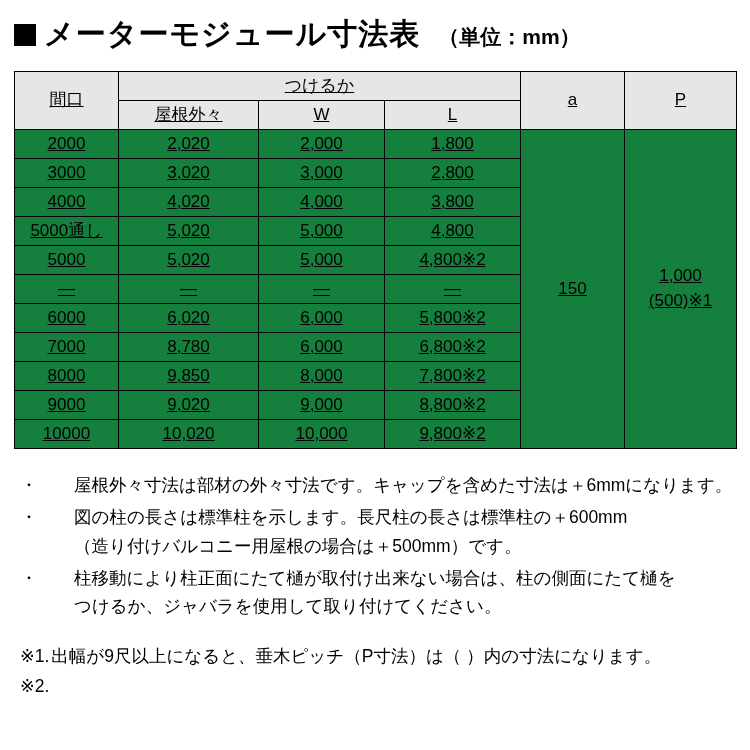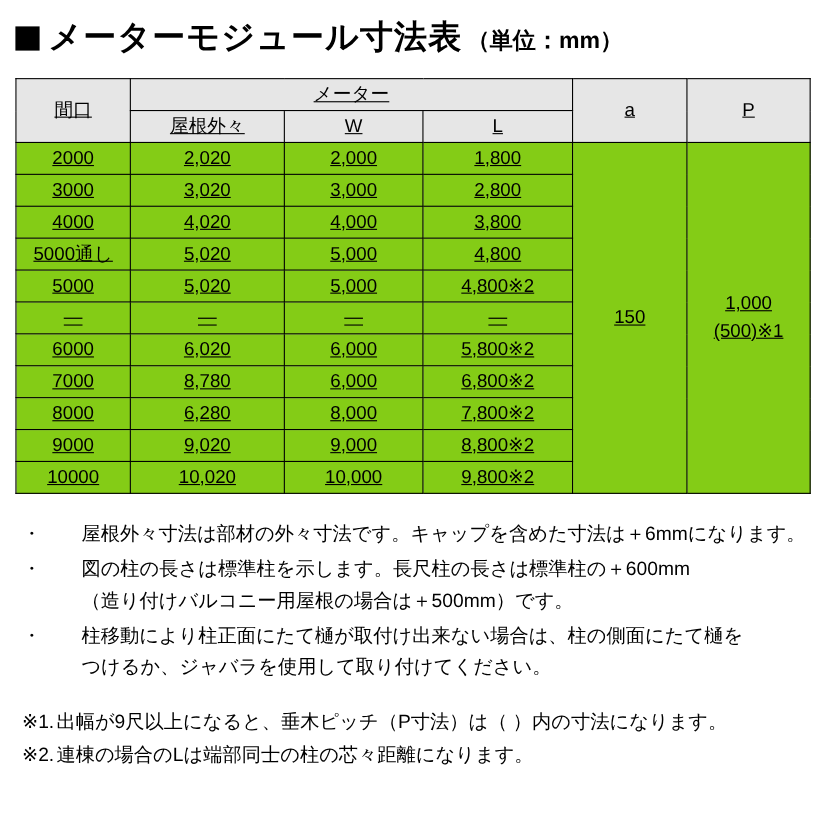--- a/index.html
+++ b/index.html
@@ -39,42 +39,42 @@
   }
   .title-main {
     font-size: 30px;
     font-weight: bold;
     letter-spacing: 1px;
     white-space: nowrap;
   }
   .title-unit {
     font-size: 21px;
     font-weight: bold;
-    margin-left: 4px;
+    margin-left: 18px;
     white-space: nowrap;
   }
 
   
   .table-wrap {
     margin: 16px 14px 0 14px;
   }
   table.dim {
     border-collapse: collapse;
     width: 722px;
     table-layout: fixed;
     text-decoration: underline;
   }
   table.dim th, table.dim td {
     border: 1px solid #000;
     text-align: center;
     font-size: 17px;
     height: 28px;
     padding: 0 2px;
     font-weight: normal;
-    background: #84cc16;
+    background: #15803d;
     line-height: 1.1;
   }
   table.dim th {
     background: #e6e6e6;
   }
   .col-maguchi { width: 104px; }
   .col-yane    { width: 140px; }
   .col-w       { width: 126px; }
   .col-l       { width: 136px; }
   .col-a       { width: 104px; }
@@ -149,21 +149,21 @@
         <col class="col-maguchi">
         <col class="col-yane">
         <col class="col-w">
         <col class="col-l">
         <col class="col-a">
         <col class="col-p">
       </colgroup>
       <thead>
         <tr>
           <th rowspan="2">間口</th>
-          <th colspan="3">メーター</th>
+          <th colspan="3">つけるか</th>
           <th rowspan="2">a</th>
           <th rowspan="2">P</th>
         </tr>
         <tr>
           <th>屋根外々</th>
           <th>W</th>
           <th>L</th>
         </tr>
       </thead>
       <tbody>
@@ -217,21 +217,21 @@
           <td>5,800※2</td>
         </tr>
         <tr>
           <td>7000</td>
           <td>8,780</td>
           <td>6,000</td>
           <td>6,800※2</td>
         </tr>
         <tr>
           <td>8000</td>
-          <td>6,280</td>
+          <td>9,850</td>
           <td>8,000</td>
           <td>7,800※2</td>
         </tr>
         <tr>
           <td>9000</td>
           <td>9,020</td>
           <td>9,000</td>
           <td>8,800※2</td>
         </tr>
         <tr>
@@ -267,17 +267,16 @@
     </div>
   </div>
 
   <div class="footnotes">
     <div class="footnote">
       <span class="fn-label">※1.</span>
       <span class="fn-text">出幅が9尺以上になると、垂木ピッチ（P寸法）は（ ）内の寸法になります。</span>
     </div>
     <div class="footnote">
       <span class="fn-label">※2.</span>
-      <span class="fn-text">連棟の場合のLは端部同士の柱の芯々距離になります。</span>
     </div>
   </div>
 
 </div>
 
 </body></html>

